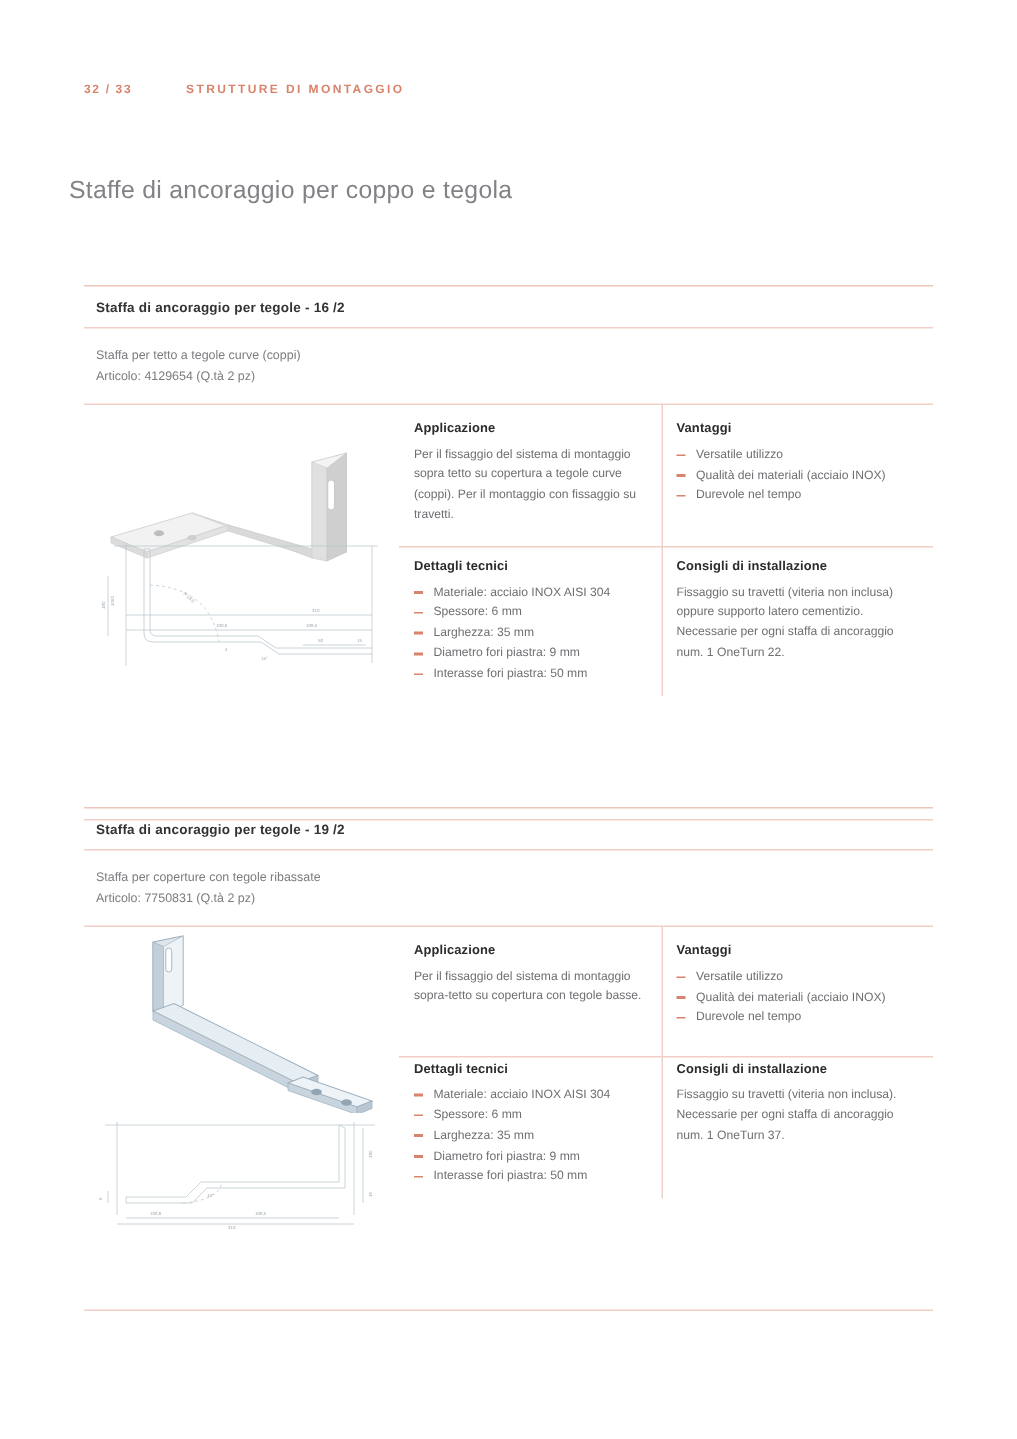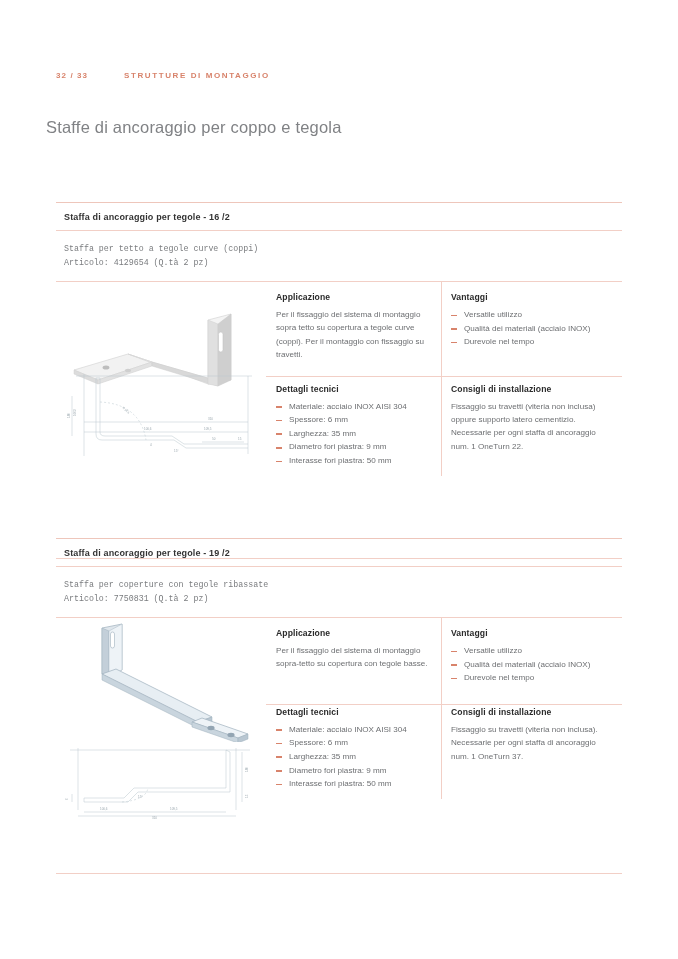--- a/index.html
+++ b/index.html
@@ -26,21 +26,20 @@
     position: absolute;
     top: 55px;
     left: 56px;
     right: 56px;
     display: flex;
     align-items: center;
     font-size: 8px;
     letter-spacing: 1.1px;
     font-weight: bold;
     color: #d8836b;
-    margin-top: 16px;
   }
   .runhead .folio { width: 68px; }
   .runhead .section-name { letter-spacing: 1.6px; }
 
   
   .page-title {
     position: absolute;
     top: 118px;
     left: 46px;
     font-size: 16.5px;
@@ -48,21 +47,21 @@
     color: #808285;
     letter-spacing: 0.2px;
   }
 
   
   .product {
     position: absolute;
     left: 56px;
     width: 566px;
   }
-  .product.p1 { top: 202px; }
+  .product.p1 { top: 190px; }
   .product.p2 { top: 538px; }
 
   .rule {
     height: 1px;
     background: #f2cfc6;
     width: 100%;
   }
   .rule.strong { background: #eec6bb; }
 
   .prod-head {
@@ -70,21 +69,20 @@
     font-weight: bold;
     color: #333333;
     letter-spacing: 0.15px;
     padding: 9px 8px 8px 8px;
   }
   .prod-sub {
     font-size: 8.3px;
     color: #7a7c7f;
     line-height: 13.5px;
     padding: 11px 8px 12px 8px;
-    font-family: Liberation Mono, monospace;
   }
 
   
   .info-grid {
     position: relative;
     display: grid;
     grid-template-columns: 210px 175px 181px;
   }
   .cell {
     box-sizing: border-box;

